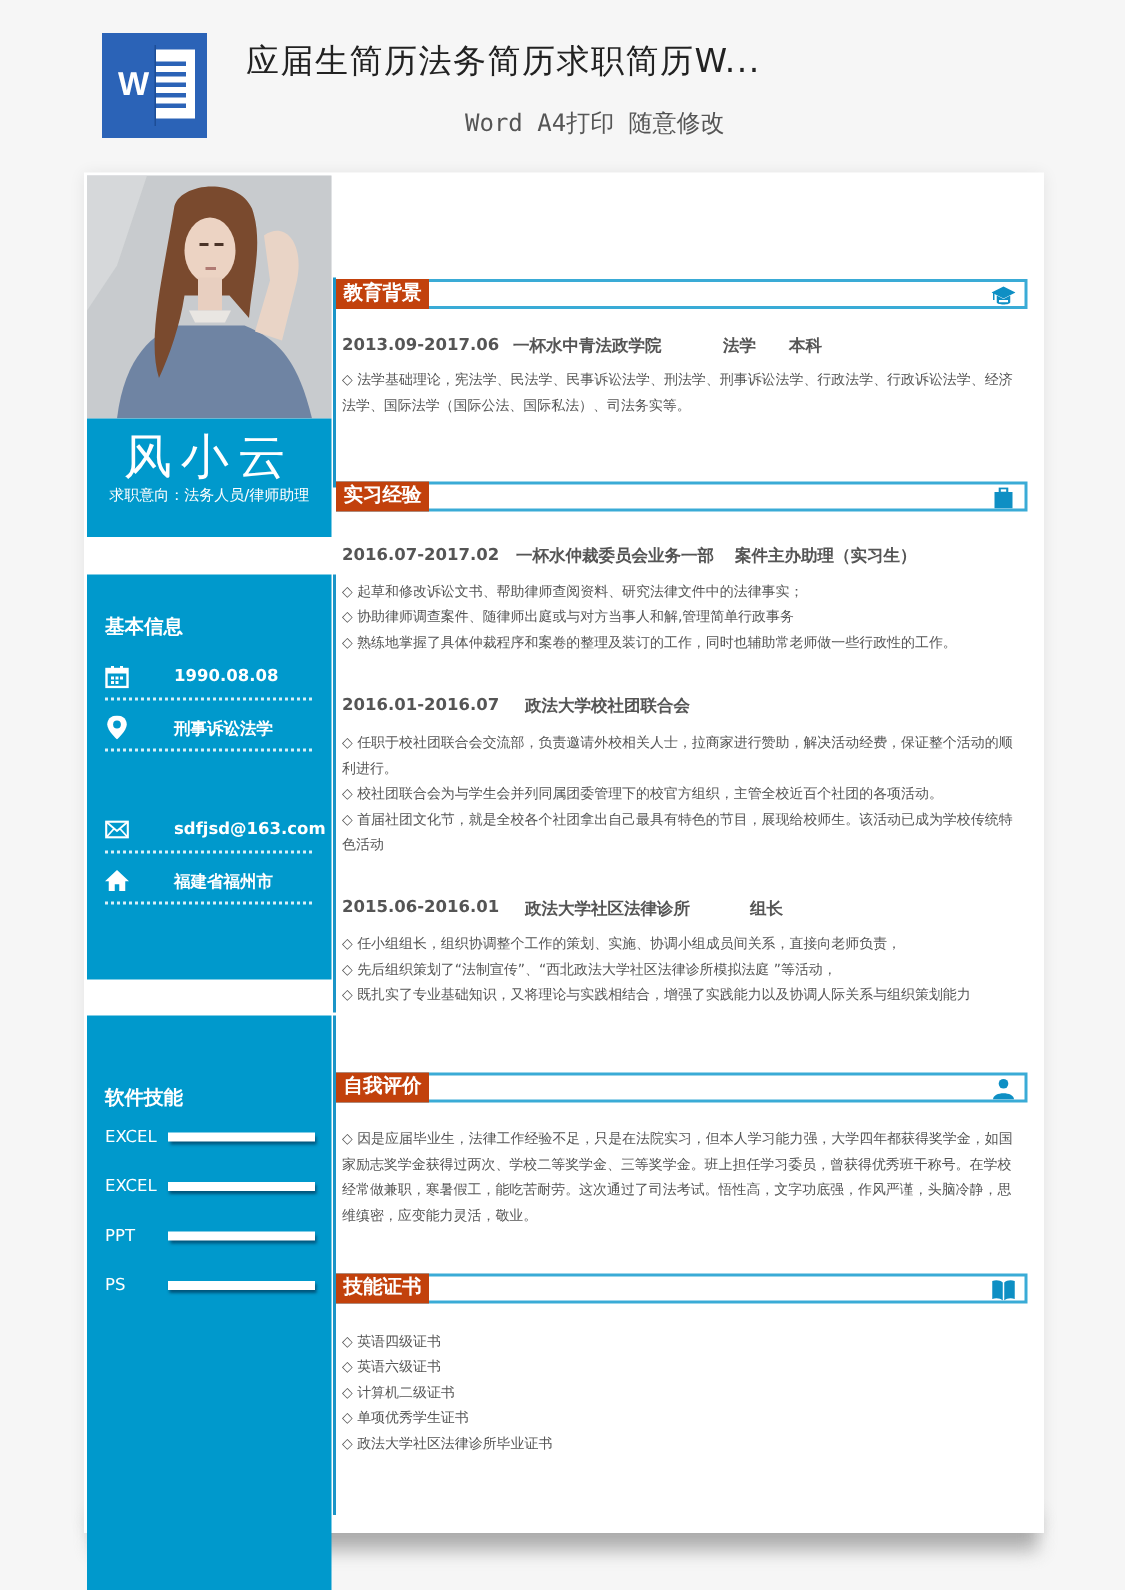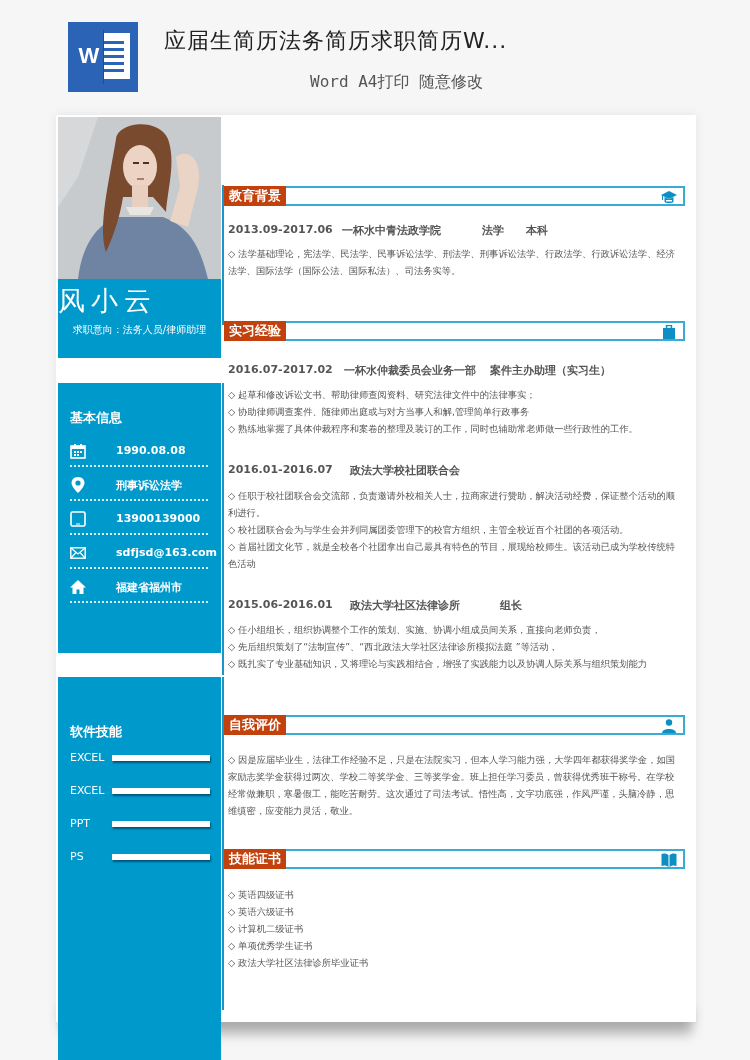--- a/index.html
+++ b/index.html
@@ -18,21 +18,21 @@
 
   
   .page-shadow { position: absolute; left: 62px; top: 1010px; width: 630px; height: 24px; background: #aaa; filter: blur(6px); opacity: 0.9; }
   .resume { position: absolute; left: 56px; top: 115px; width: 640px; height: 907px; background: #fff; box-shadow: 0 0 10px rgba(0,0,0,0.08); }
 
   .blue { background: #0099cc; }
 
   
   .photo { position: absolute; left: 2px; top: 2px; width: 163px; height: 162px; overflow: hidden; background: #c9ccd0; }
   .name-block { position: absolute; left: 2px; top: 164px; width: 163px; height: 79px; }
-  .name { position: absolute; left: 0; top: 4px; width: 163px; font-size: 27px; letter-spacing: 6px; color: #fff; }
+  .name { position: absolute; left: 0; top: 4px; width: 163px; text-align: center; font-size: 32px; letter-spacing: 6px; color: #fff; }
   .intent { position: absolute; left: 0; top: 44px; width: 163px; text-align: center; font-size: 10px; color: #fff; white-space: nowrap; }
 
   .info-block { position: absolute; left: 2px; top: 268px; width: 163px; height: 270px; }
   .side-heading { position: absolute; left: 12px; font-size: 13px; font-weight: bold; color: #fff; }
   .info-row { position: absolute; left: 12px; width: 138px; height: 26px; border-bottom: 2px dotted rgba(255,255,255,0.85); }
   .info-row .ic { position: absolute; left: 0; top: 2px; width: 16px; height: 16px; }
   .info-row .val { position: absolute; left: 46px; top: 3px; font-size: 11px; font-weight: bold; color: #fff; white-space: nowrap; }
 
   .skill-block { position: absolute; left: 2px; top: 562px; width: 163px; height: 432px; padding-left: 36px; }
   .skill-row { position: absolute; left: 12px; width: 142px; height: 16px; }
@@ -117,29 +117,20 @@
     <div class="info-row" style="top:92px">
       <span class="ic">
         <svg width="16" height="16" viewBox="0 0 16 16">
             <path d="M8 0 C3.5 0 1.5 3 1.5 6 C1.5 10 8 16 8 16 C8 16 14.5 10 14.5 6 C14.5 3 12.5 0 8 0 Z" fill="#fff"></path>
             <circle cx="8" cy="6" r="2.6" fill="#0099cc"></circle>
           </svg>
       </span>
       <span class="val">刑事诉讼法学</span>
     </div>
 
-    <div class="info-row" style="top:126px">
-      <span class="ic">
-        <svg width="16" height="16" viewBox="0 0 16 16">
-            <rect x="1" y="1" width="14" height="14" rx="1.5" fill="none" stroke="#fff" stroke-width="1.6"></rect>
-            <rect x="6" y="12.5" width="4" height="1" fill="#fff"></rect>
-          </svg>
-      </span>
-      <span class="val">13900139000</span>
-    </div>
 
     <div class="info-row" style="top:160px">
       <span class="ic">
         <svg width="16" height="16" viewBox="0 0 16 16">
             <rect x="0.8" y="2.8" width="14.4" height="10.4" fill="none" stroke="#fff" stroke-width="1.4"></rect>
             <path d="M1 3 L8 9 L15 3 M1 13 L6 7.5 M15 13 L10 7.5" fill="none" stroke="#fff" stroke-width="1.2"></path>
           </svg>
       </span>
       <span class="val">sdfjsd@163.com</span>
     </div>

